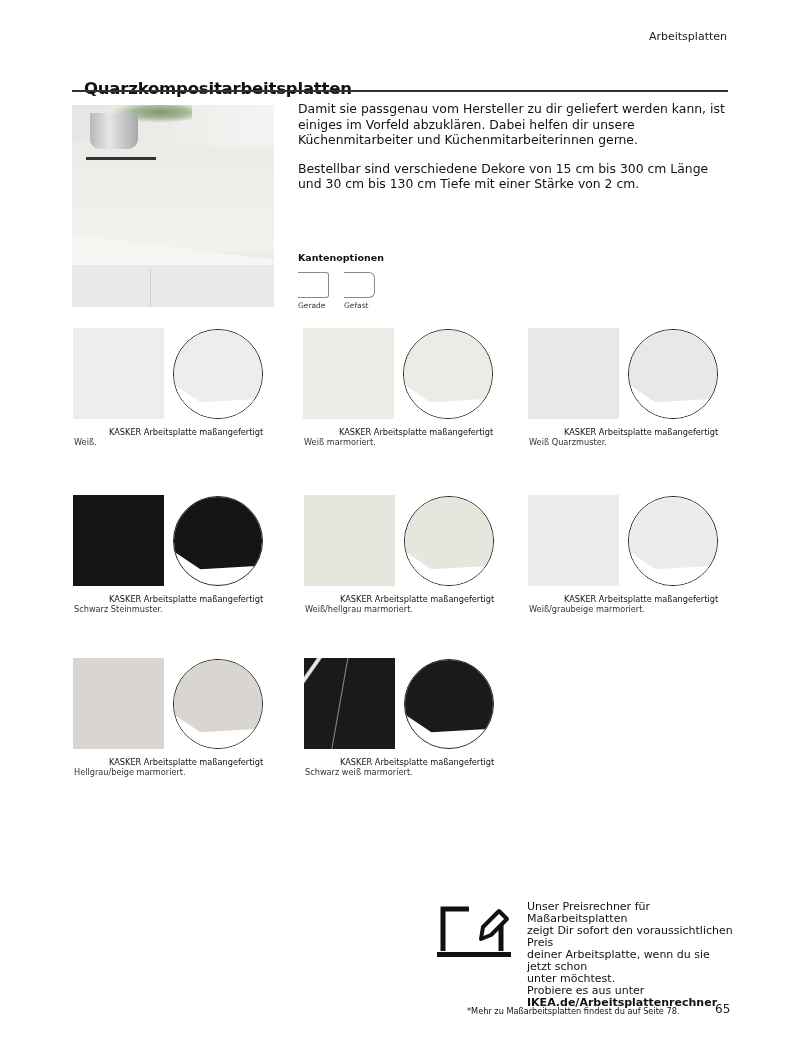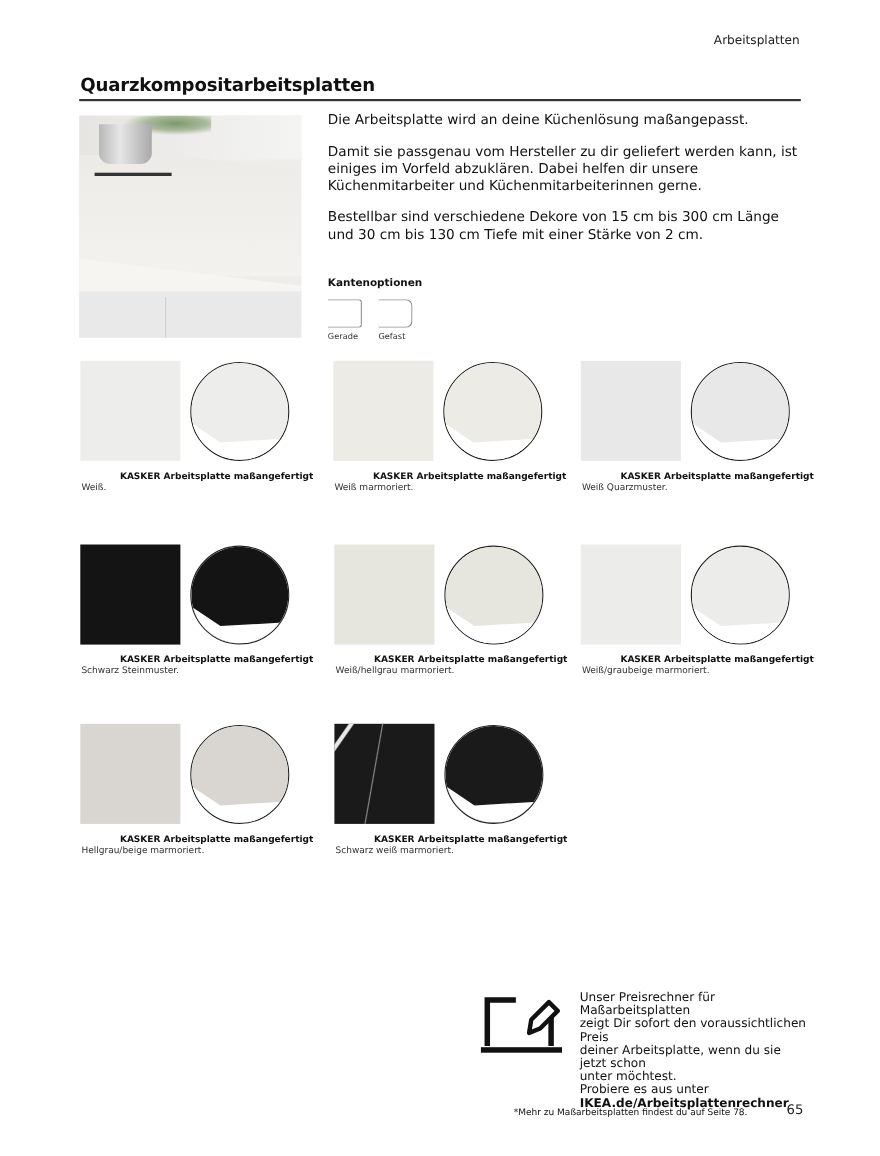--- a/index.html
+++ b/index.html
@@ -27,50 +27,49 @@
   .edge-opt .shape { position: absolute; left: 0; top: 0; width: 30px; height: 24px; border: 1.5px solid #888; border-left: none; }
   .edge-opt.gerade .shape { border-radius: 0 3px 3px 0; }
   .edge-opt.gefast .shape { border-radius: 0 6px 6px 0; }
   .edge-opt .lbl { position: absolute; left: 0; top: 29px; font-size: 7.5px; color: #333; white-space: nowrap; }
 
   .product { position: absolute; width: 200px; height: 125px; }
   .product .swatch { position: absolute; left: 0; top: 0; width: 91px; height: 91px; }
   .product .circle { position: absolute; left: 100px; top: 1px; width: 88px; height: 88px; border-radius: 50%; border: 1.6px solid #222; overflow: hidden; }
   .product .circle .slab-top { position: absolute; left: 0; top: 0; width: 100%; height: 100%; }
   .product .circle .below { position: absolute; left: 0; top: 0; width: 100%; height: 100%; background: #ffffff; clip-path: polygon(0 62%, 30% 82%, 100% 78%, 100% 100%, 0 100%); }
-  .product .name { position: absolute; left: 0; top: 99px; font-size: 8.2px; font-weight: bold; color: #111; white-space: nowrap; padding-left: 36px; }
+  .product .name { position: absolute; left: 0; top: 99px; font-size: 8.2px; font-weight: normal; color: #111; white-space: nowrap; padding-left: 36px; }
   .product .desc { position: absolute; left: 1px; top: 109px; font-size: 8.2px; color: #333; white-space: nowrap; }
 
   .promo-icon { position: absolute; left: 437px; top: 903px; width: 74px; height: 56px; }
   .promo-text { position: absolute; left: 527px; top: 901px; width: 210px; font-size: 11px; line-height: 12px; color: #111; }
   .promo-link { font-weight: bold; display: block; }
 
   .footnote { position: absolute; left: 467px; top: 1006px; font-size: 8.2px; font-weight: normal; color: #111; }
   .page-number { position: absolute; left: 715px; top: 1002px; font-size: 12px; color: #222; }
 </style>
 </head>
 <body>
 
 <div class="section-label">Arbeitsplatten</div>
-<h1 class="page-title" style="margin:1px">Quarzkompositarbeitsplatten</h1>
+<h1 class="page-title" style="margin:12px">Quarzkompositarbeitsplatten</h1>
 <div class="title-rule"></div>
 
 <div class="hero">
   <div class="wall"></div>
   <div class="top"></div>
   <div class="plant"></div>
   <div class="pot"></div>
   <div class="trivet"></div>
   <div class="edge"></div>
   <div class="cabinet"></div>
   <div class="cab-line"></div>
 </div>
 
 <div class="intro">
-  <p>Die Arbeitsplatte wird an deine Küchenlösung maßangepasst.</p>
   <p>Damit sie passgenau vom Hersteller zu dir geliefert werden kann, ist einiges im Vorfeld abzuklären. Dabei helfen dir unsere Küchenmitarbeiter und Küchenmitarbeiterinnen gerne.</p>
   <p>Bestellbar sind verschiedene Dekore von 15 cm bis 300 cm Länge und 30 cm bis 130 cm Tiefe mit einer Stärke von 2 cm.</p>
 </div>
 
 <div class="edge-title">Kantenoptionen</div>
 <div class="edge-opt gerade" style="left:298px">
   <div class="shape"></div>
   <div class="lbl">Gerade</div>
 </div>
 <div class="edge-opt gefast" style="left:344px">

